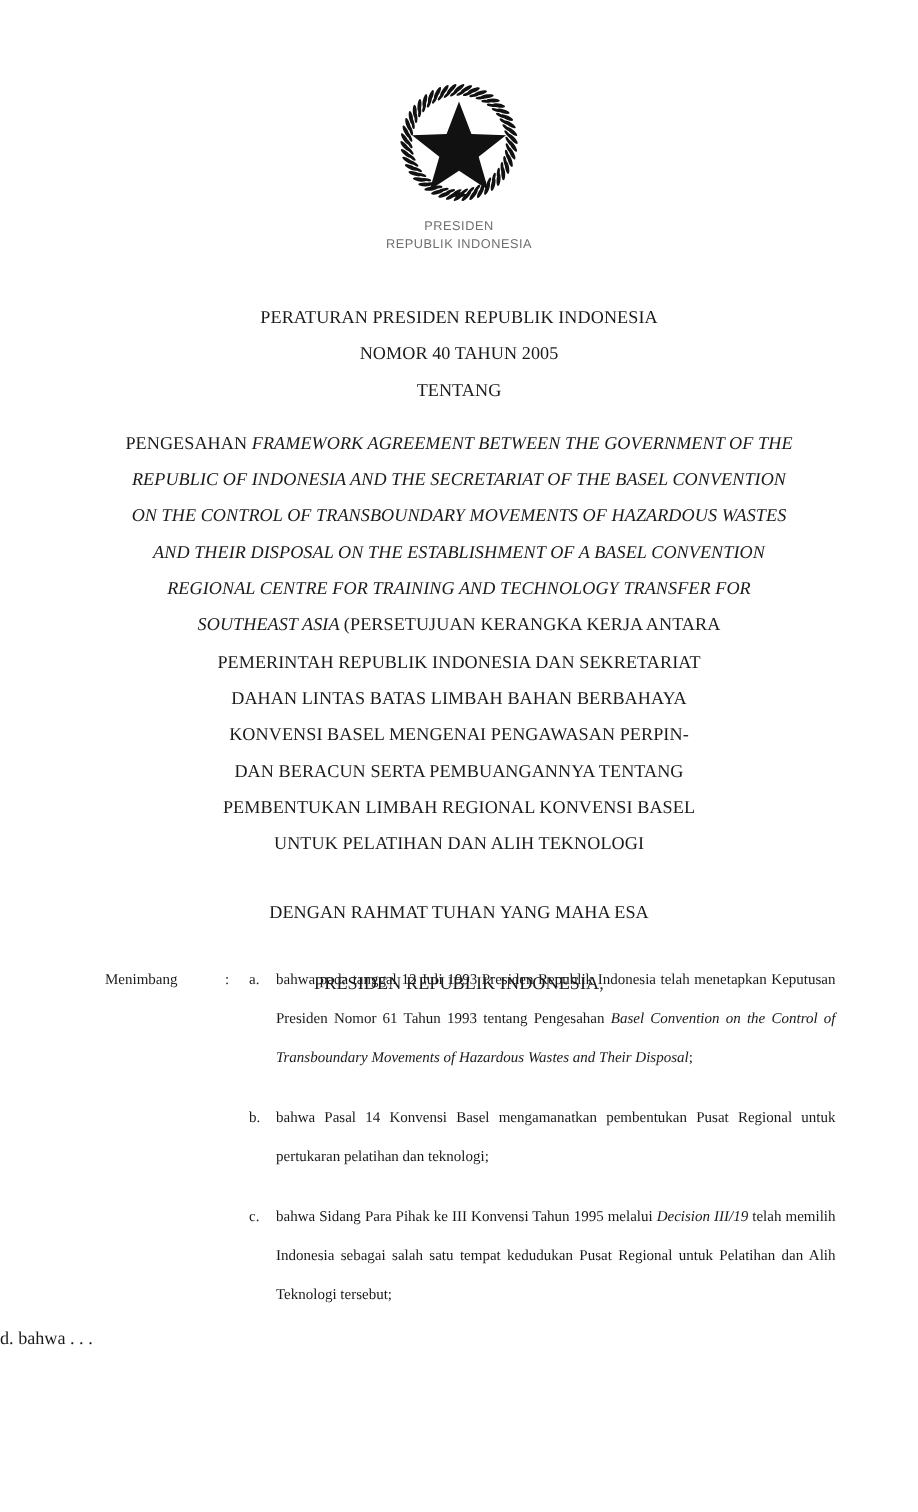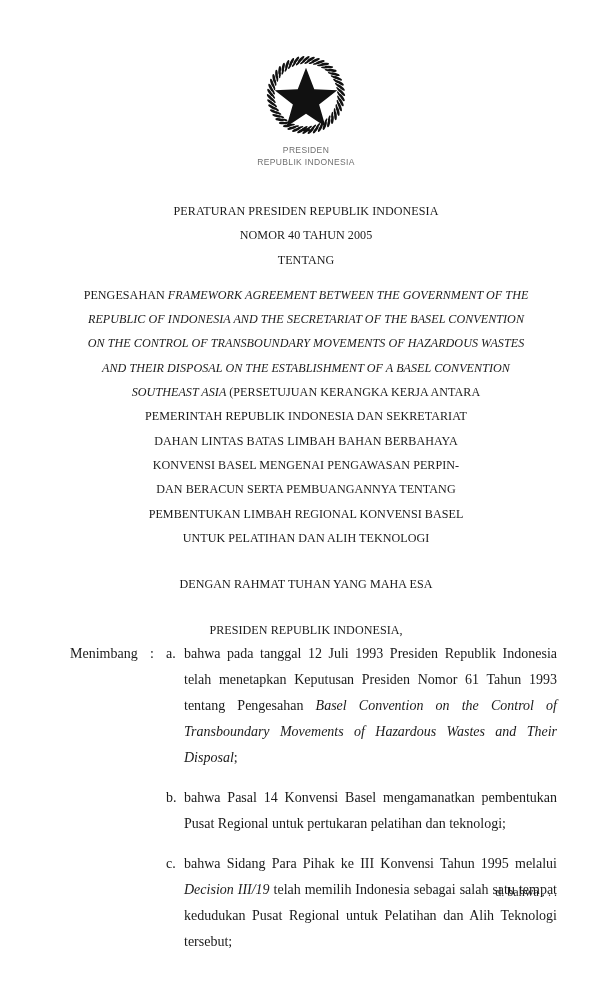--- a/index.html
+++ b/index.html
@@ -65,21 +65,21 @@
   .title-block .it { font-style: italic; margin-top: 19px; }
   .title-block .gap-sm { height: 11px; }
   .title-block .gap-md { height: 22px; }
 
   
   .considering {
     position: absolute;
     left: 70px;
     top: 630px;
     width: 487px;
-    font-size: 14px;
+    font-size: 10px;
     line-height: 26px;
   }
   .cons-row {
     display: flex;
     align-items: flex-start;
   }
   .cons-label {
     width: 80px;
     flex: 0 0 80px;
     white-space: nowrap;
@@ -110,21 +110,21 @@
     hyphens: none;
   }
   .cons-text .it { font-style: italic; }
 
   
   .catchword {
     position: absolute;
     left: 0;
     top: 872px;
     width: 557px;
-    text-align: right;
+    text-align: left;
     font-size: 12.1px;
     line-height: 18px;
   }
 </style>
 </head>
 <body>
 
 <div class="page">
 
   <div class="emblem-block">
@@ -239,20 +239,21 @@
   <div class="title-block">
     <div class="tline">PERATURAN PRESIDEN REPUBLIK INDONESIA</div>
     <div class="tline">NOMOR  40  TAHUN 2005</div>
     <div class="tline">TENTANG</div>
     <div class="gap-sm"></div>
     <div id="title-body">
         <div class="tline"><span>PENGESAHAN </span><span class="it">FRAMEWORK AGREEMENT BETWEEN THE GOVERNMENT OF THE</span></div>
         <div class="tline"><span class="it">REPUBLIC OF INDONESIA AND THE SECRETARIAT OF THE BASEL CONVENTION</span></div>
         <div class="tline"><span class="it">ON THE CONTROL OF TRANSBOUNDARY MOVEMENTS OF HAZARDOUS WASTES</span></div>
         <div class="tline"><span class="it">AND THEIR DISPOSAL ON THE ESTABLISHMENT OF A BASEL CONVENTION</span></div>
+        <div class="tline"><span class="it">REGIONAL CENTRE FOR TRAINING AND TECHNOLOGY TRANSFER FOR</span></div>
         <div class="tline"><span class="it">SOUTHEAST ASIA </span><span>(PERSETUJUAN KERANGKA KERJA ANTARA</span></div>
         <div class="tline"><span>PEMERINTAH REPUBLIK INDONESIA DAN SEKRETARIAT</span></div>
         <div class="tline"><span>DAHAN LINTAS BATAS LIMBAH BAHAN BERBAHAYA</span></div>
         <div class="tline"><span>KONVENSI BASEL MENGENAI PENGAWASAN PERPIN-</span></div>
         <div class="tline"><span>DAN BERACUN SERTA PEMBUANGANNYA TENTANG</span></div>
         <div class="tline"><span>PEMBENTUKAN LIMBAH REGIONAL KONVENSI BASEL</span></div>
         <div class="tline"><span>UNTUK PELATIHAN DAN ALIH TEKNOLOGI</span></div>
       </div>
     <div class="gap-md"></div>
     <div class="tline">DENGAN RAHMAT TUHAN YANG MAHA ESA</div>

